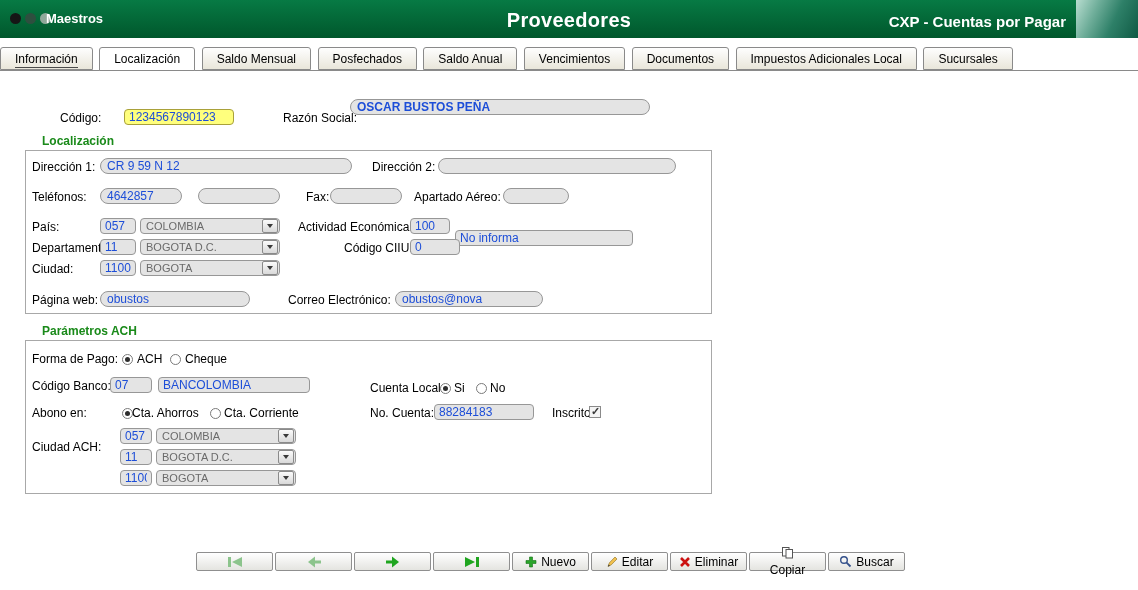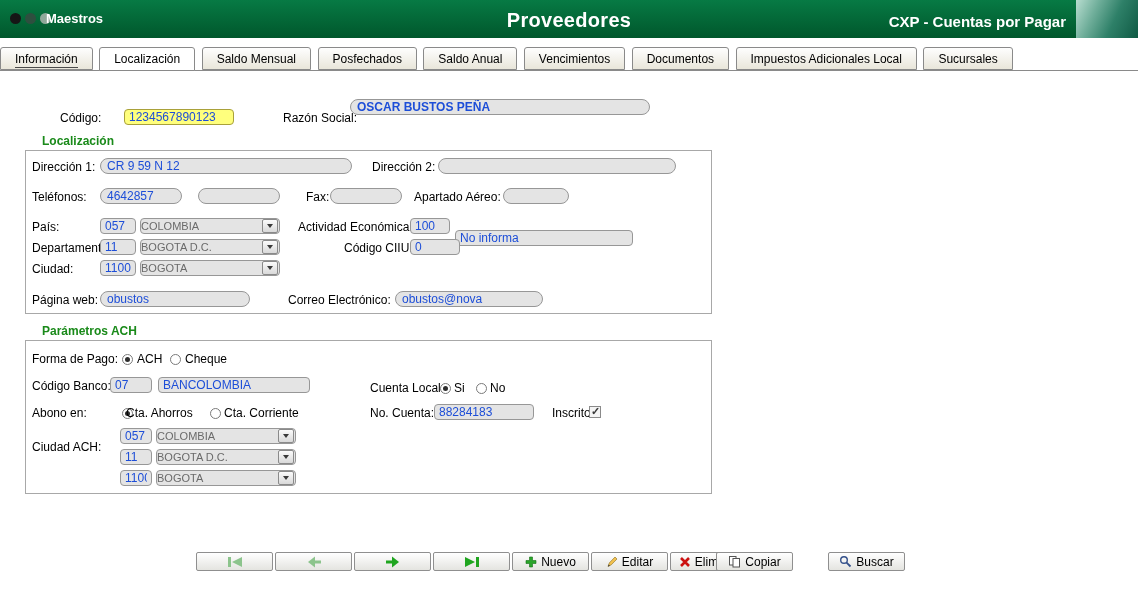--- a/index.html
+++ b/index.html
@@ -35,21 +35,21 @@
   .inp { position:absolute; height:16px; background:#e4e4e4; border:1px solid #979797;
          border-radius:8px; font-size:12px; font-family:inherit; padding:0 6px;
          box-sizing:border-box; color:#1d4ed8; outline:none; }
   .inp.sq { border-radius:4px; padding:0 4px; }
   .inp.yellow { background:#ffff7d; border-color:#a9a13a; }
   .grp { position:absolute; border:1px solid #a8a8a8; background:#fff; }
   .grp-title { position:absolute; font-size:12px; font-weight:bold; color:#1a8a1a; }
 
   .combo { position:absolute; height:16px; background:#e4e4e4; border:1px solid #979797;
            border-radius:4px; display:flex; align-items:center; box-sizing:border-box;
-           font-size:11px; color:#6a6a6a; }
+           padding-left:5px; font-size:11px; color:#6a6a6a; }
   .combo .txt { flex:1; overflow:hidden; white-space:nowrap; }
   .combo-btn { width:14px; height:12px; border:1px solid #8a8a8a; flex:none;
                background:linear-gradient(#fbfbfb,#d9d9d9); border-radius:2px;
                display:flex; align-items:center; justify-content:center; margin-right:1px; }
   .combo-btn::after { content:''; border-left:3px solid transparent; border-right:3px solid transparent;
                       border-top:4px solid #3a3a3a; }
 
   .radio { position:absolute; width:11px; height:11px; border-radius:50%;
            background:#fff; border:1px solid #7a7a7a; box-sizing:border-box; }
   .radio.sel::after { content:''; position:absolute; left:2px; top:2px; width:5px; height:5px;
@@ -160,21 +160,21 @@
   <input class="inp sq" style="left: 110px; top: 377px; width: 42px;" value="07">
   <input class="inp sq" style="left: 158px; top: 377px; width: 152px;" value="BANCOLOMBIA">
   <span class="lbl" style="left:370px; top:381px;">Cuenta Local:</span>
   <span class="radio sel" style="left:440px; top:383px;"></span>
   <span class="lbl" style="left:454px; top:381px;">Si</span>
   <span class="radio" style="left:476px; top:383px;"></span>
   <span class="lbl" style="left:490px; top:381px;">No</span>
 
   <span class="lbl" style="left:32px; top:406px;">Abono en:</span>
   <span class="radio sel" style="left:122px; top:408px;"></span>
-  <span class="lbl" style="left:126px; top:406px;">Cta. Ahorros</span>
+  <span class="lbl" style="left:132px; top:406px;">Cta. Ahorros</span>
   <span class="radio" style="left:210px; top:408px;"></span>
   <span class="lbl" style="left:224px; top:406px;">Cta. Corriente</span>
   <span class="lbl" style="left:370px; top:406px;">No. Cuenta:</span>
   <input class="inp sq" style="left: 434px; top: 404px; width: 100px;" value="88284183">
   <span class="lbl" style="left:552px; top:406px;">Inscrito:</span>
   <span class="chk on" style="left:589px; top:406px;"></span>
 
   <span class="lbl" style="left:32px; top:440px;">Ciudad ACH:</span>
   <input class="inp sq" style="left: 120px; top: 428px; width: 32px;" value="057">
   <div class="combo" style="left:156px; top:428px; width:140px;">
@@ -228,21 +228,21 @@
       <polygon points="2,10.5 2.6,8.6 4,9.8" fill="#3a3a3a"></polygon>
     </svg>
     <span>Editar</span>
   </div>
   <div class="btn" style="left:670px;">
     <svg width="12" height="12" viewBox="0 0 12 12">
       <path d="M2 2 L10 10 M10 2 L2 10" stroke="#cc1111" stroke-width="2.6"></path>
     </svg>
     <span>Eliminar</span>
   </div>
-  <div class="btn" style="left:716px;">
+  <div class="btn" style="left:749px;flex-direction:column;">
     <svg width="13" height="13" viewBox="0 0 13 13">
       <rect x="1.5" y="1.5" width="6.5" height="8.5" fill="#ffffff" stroke="#555555"></rect>
       <rect x="5" y="3.5" width="6.5" height="8.5" fill="#ffffff" stroke="#555555"></rect>
     </svg>
     <span>Copiar</span>
   </div>
   <div class="btn" style="left:828px;">
     <svg width="13" height="13" viewBox="0 0 13 13">
       <circle cx="5" cy="5" r="3.3" fill="none" stroke="#33508a" stroke-width="1.4"></circle>
       <line x1="7.6" y1="7.6" x2="11.5" y2="11.5" stroke="#33508a" stroke-width="1.8"></line>

